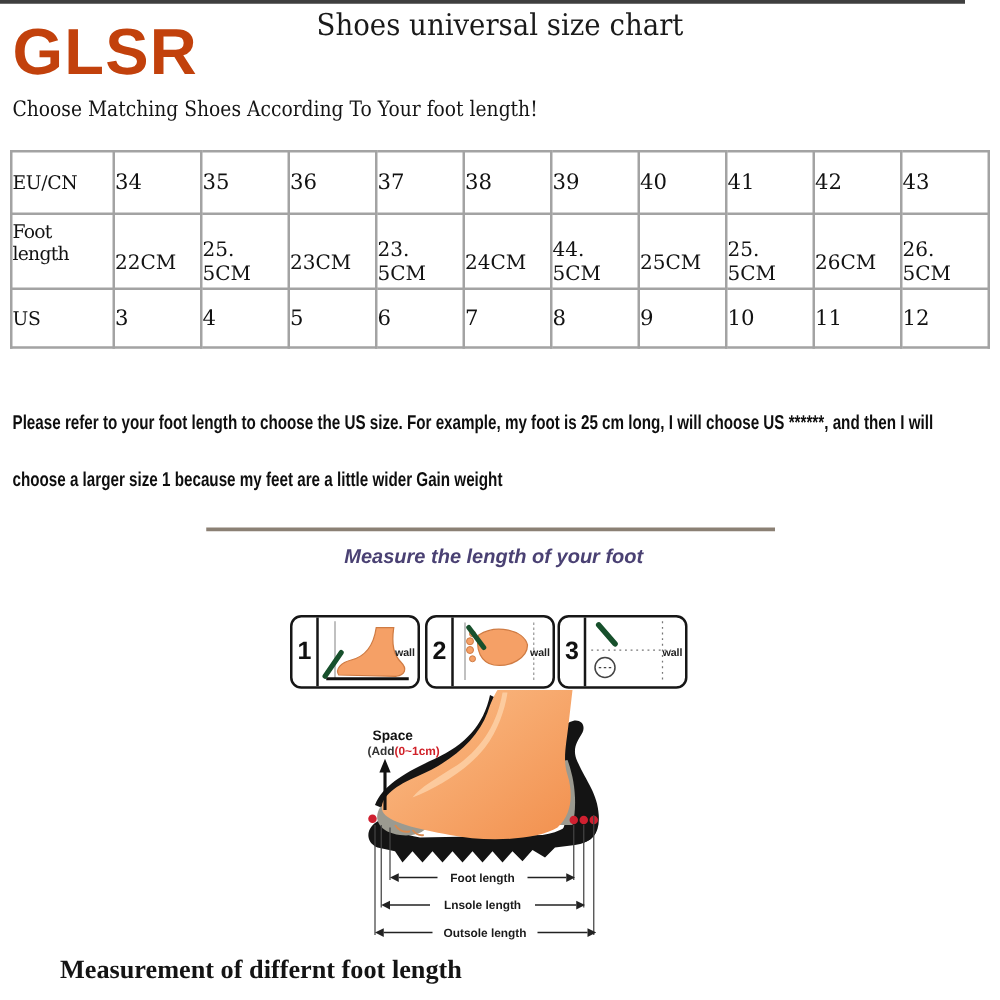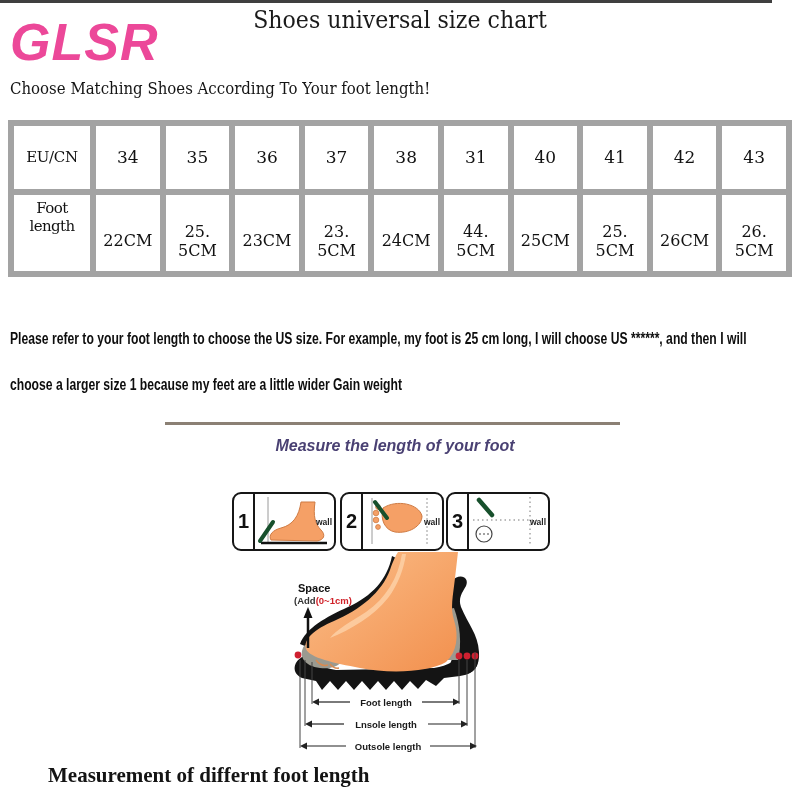--- a/index.html
+++ b/index.html
@@ -1,31 +1,31 @@
 <!DOCTYPE html>
 <html><head>
 <meta charset="utf-8">
 <style>
   * { margin:0; padding:0; box-sizing:border-box; }
   html,body { width:800px; height:800px; background:#fff; overflow:hidden; }
   body { position:relative; font-family:"Liberation Sans", sans-serif; color:#111; }
 
   .top-strip { position:absolute; left:0; top:0; width:772px; height:3px; background:#3f3f3f; }
 
-  .brand { position:absolute; left:10px; top:12px; font-size:52px; font-weight:600; letter-spacing:1px; color:#ec4899;font-style:italic; }
+  .brand { position:absolute; left:10px; top:12px; font-size:52px; font-weight:600; letter-spacing:1px; color:#c2410c; }
   .title { position:absolute; left:0; top:6px; width:800px; text-align:center;
            font-family:"DejaVu Serif", serif; font-size:24px; white-space:nowrap;
            transform:scaleX(0.92); transform-origin:center top; color:#1a1a1a; }
   .subtitle { position:absolute; left:10px; top:78px; font-family:"DejaVu Serif", serif;
               font-size:17px; white-space:nowrap; transform:scaleX(0.88); transform-origin:left top; color:#141414; }
 
   table.size { position:absolute; left:8px; top:120px; width:784px; height:157px;
                border-collapse:collapse; table-layout:fixed;
                font-family:"DejaVu Serif", serif; }
-  table.size td { border:6px solid #a3a3a3; text-align:center; vertical-align:middle;
+  table.size td { border:2px solid #a3a3a3; text-align:left; vertical-align:middle;
                   font-size:17px; color:#121212; overflow:hidden; }
   table.size td.lab { font-size:15px; letter-spacing:-0.3px; }
   table.size col.first { width:82px; }
   tr.r1 { height:50px; } tr.r2 { height:60px; } tr.r3 { height:47px; }
   tr.r2 td { vertical-align:middle; padding-top:16px; font-size:16px; }
   tr.r2 td.lab { vertical-align:top; padding-top:4px; letter-spacing:-0.6px; }
 
   .note { position:absolute; left:10px; top:316px; width:1035px; line-height:46px;
           font-size:16px; font-weight:bold; color:#0e0e0e; white-space:nowrap;
           transform:scaleX(0.76); transform-origin:left top; }
@@ -75,39 +75,52 @@
       <col>
     </colgroup>
   <tbody>
       <tr class="r1">
     <td class="lab">EU/CN</td>
     <td>34</td>
     <td>35</td>
     <td>36</td>
     <td>37</td>
     <td>38</td>
-    <td>31</td>
+    <td>39</td>
     <td>40</td>
     <td>41</td>
     <td>42</td>
     <td>43</td>
   </tr>
   <tr class="r2">
     <td class="lab">Foot length</td>
     <td>22CM</td>
     <td>25. 5CM</td>
     <td>23CM</td>
     <td>23. 5CM</td>
     <td>24CM</td>
     <td>44. 5CM</td>
     <td>25CM</td>
     <td>25. 5CM</td>
     <td>26CM</td>
     <td>26. 5CM</td>
   </tr>
+  <tr class="r3">
+    <td class="lab">US</td>
+    <td>3</td>
+    <td>4</td>
+    <td>5</td>
+    <td>6</td>
+    <td>7</td>
+    <td>8</td>
+    <td>9</td>
+    <td>10</td>
+    <td>11</td>
+    <td>12</td>
+  </tr>
 </tbody>
   </table>
 
 <div class="note">
   <div>Please refer to your foot length to choose the US size. For example, my foot is 25 cm long, I will choose US ******, and then I will</div>
   <div>choose a larger size 1 because my feet are a little wider Gain weight</div>
 </div>
 
 <div class="divider"></div>
 

